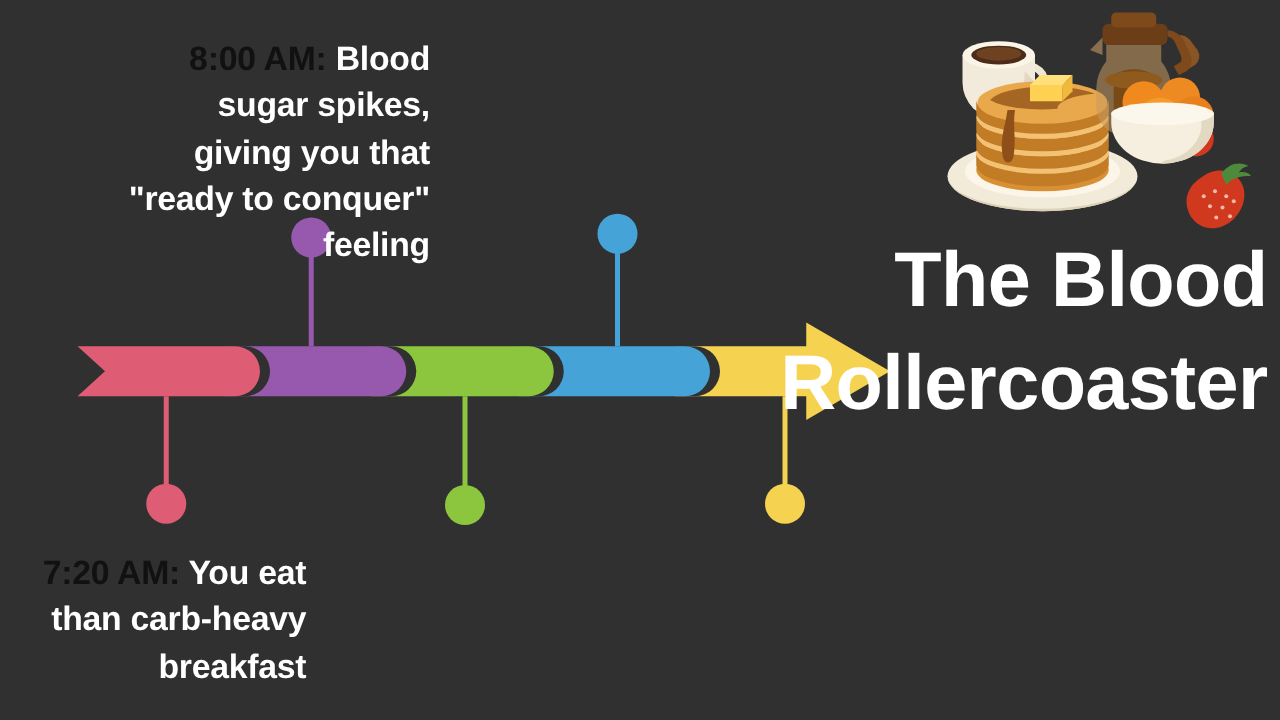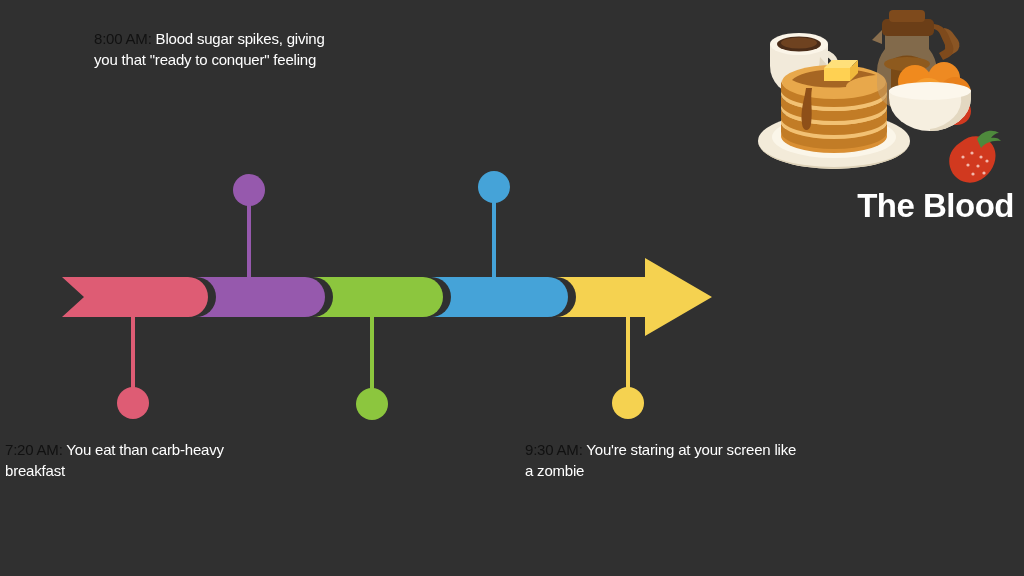--- a/index.html
+++ b/index.html
@@ -7,38 +7,38 @@
   body {
     background:#303030;
     font-family:"Liberation Sans", sans-serif;
     overflow:hidden;
     position:relative;
   }
   #stage { position:absolute; inset:0; width:1024px; height:576px; }
 
   .cap {
     position:absolute;
-    text-align:left;
-    font-weight:400;
-    font-size:15px;
+    text-align:right;
+    font-weight:700;
+    font-size:27px;
     line-height:1.38;
     color:#ffffff;
     letter-spacing:-0.2px;
   }
   .cap .t { color:#111111; }
 
   .title {
     position:absolute;
     right:10px;
     top:184px;
     width:400px;
     text-align:right;
     color:#ffffff;
     font-weight:700;
-    font-size:33px;
+    font-size:62px;
     line-height:1.33;
     letter-spacing:-0.5px;
   }
 
   .timeline-svg { position:absolute; left:0; top:0; }
 
   .art { position:absolute; left:748px; top:2px; width:268px; height:182px; }
 </style>
 </head>
 <body>
@@ -77,26 +77,24 @@
   <div class="cap" style="left:94px; top:29px; width:250px;">
     <span class="t">8:00 AM:</span><span> Blood sugar spikes, giving you that "ready to conquer" feeling</span>
   </div>
 
 
   <div class="cap" style="left:5px; top:440px; width:240px;">
     <span class="t">7:20 AM:</span><span> You eat than carb-heavy breakfast</span>
   </div>
 
 
-  <div class="cap" style="left:525px; top:440px; width:280px;">
-    <span class="t">9:30 AM:</span><span> You're staring at your screen like a zombie</span>
-  </div>
 
   <div class="title">
     <div>The Blood</div>
+    <div>Rollercoaster</div>
   </div>
 
   <svg class="art" viewBox="0 0 268 182">
 
     <g>
       <path d="M80 76 a16 14 0 0 0 0 -24 l-6 0 0 24 z" fill="none" stroke="#EFE7D5" stroke-width="6"></path>
       <path d="M22 42 h58 v22 a29 29 0 0 1 -29 29 a29 29 0 0 1 -29 -29 z" fill="#F2EADA"></path>
       <ellipse cx="51" cy="42" rx="29" ry="11" fill="#FBF5E8"></ellipse>
       <ellipse cx="51" cy="42" rx="22" ry="7.5" fill="#4A2C18"></ellipse>
       <ellipse cx="51" cy="41" rx="18" ry="5.5" fill="#6E4220"></ellipse>

